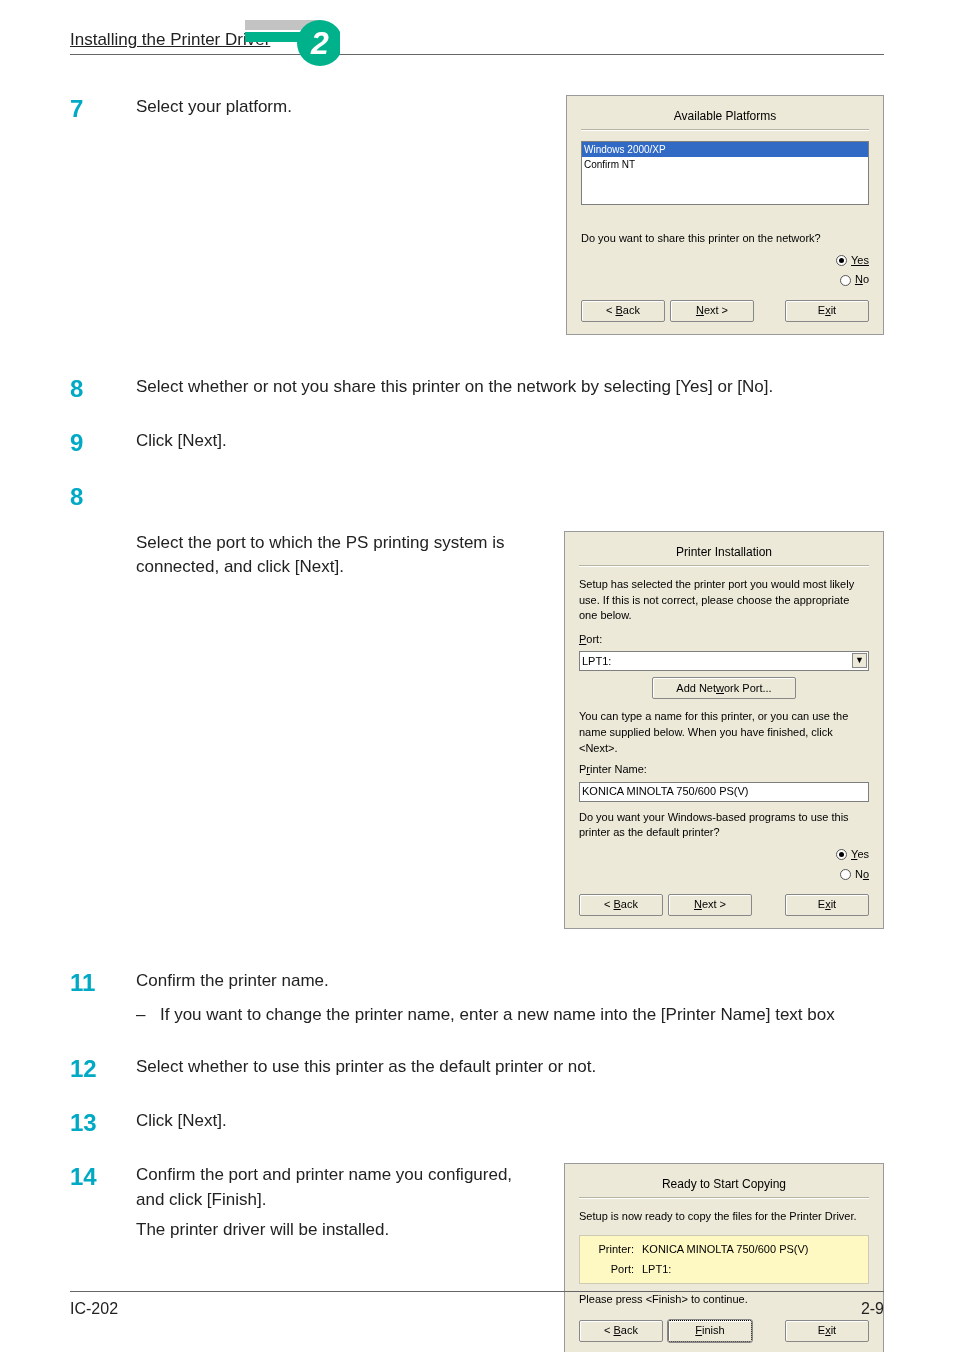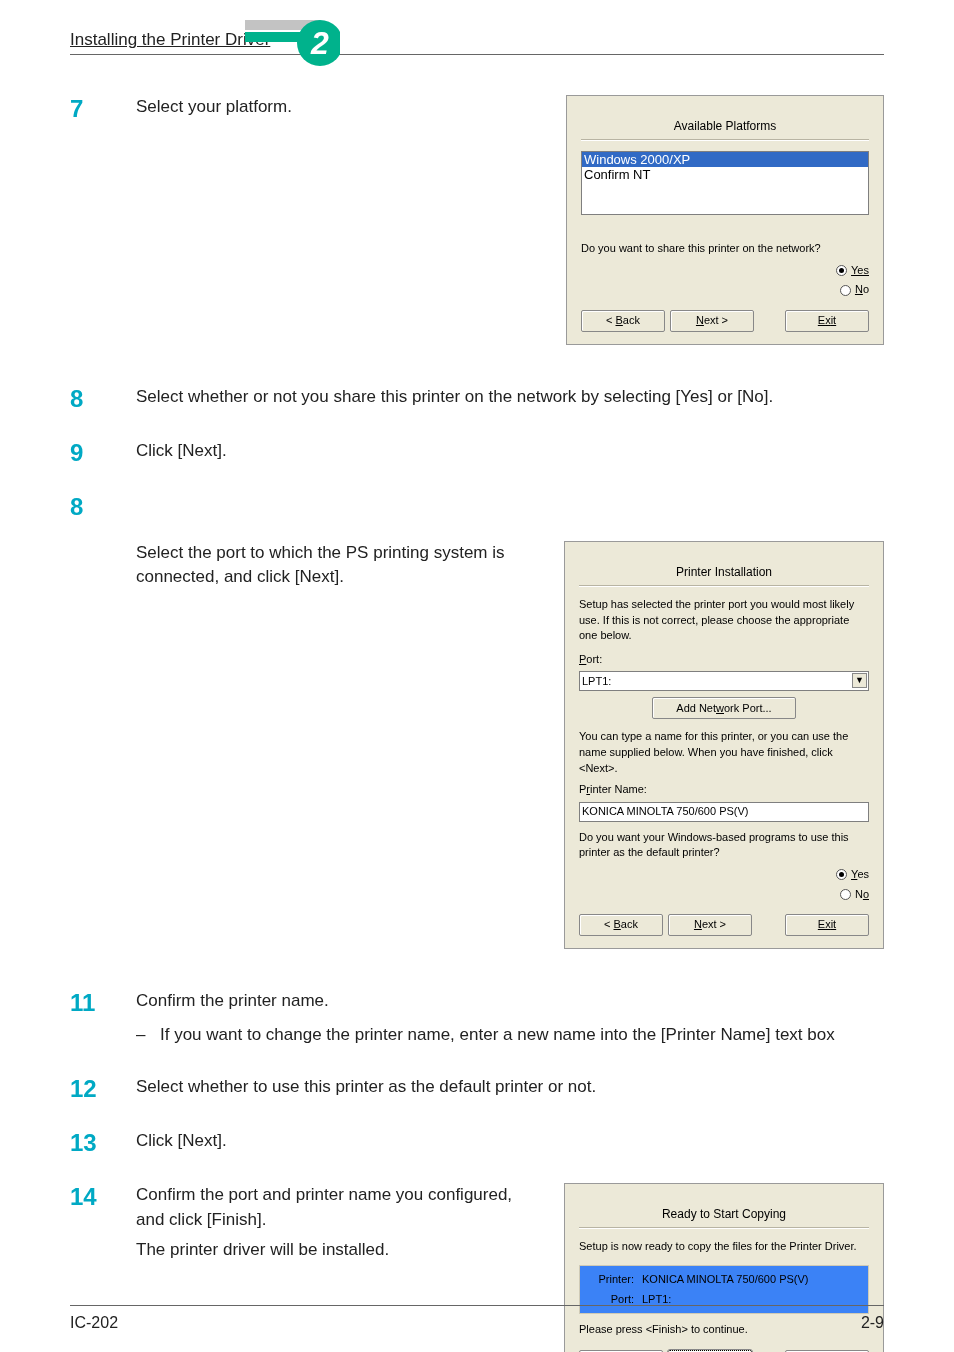--- a/index.html
+++ b/index.html
@@ -65,42 +65,42 @@
   }
   .sub-bullet .dash {
     position: absolute;
     left: 0;
     top: 0;
   }
   .dialog {
     background: #ECE9D8;
     border: 1px solid #9a9a9a;
     box-sizing: border-box;
-    padding: 20px 14px 12px;
+    padding: 10px 14px 12px;
     font-family: "Tahoma", Arial, sans-serif;
     font-size: 11px;
     color: #000;
     position: relative;
   }
   .dialog .dlg-title {
     text-align: center;
     font-size: 12px;
     margin-bottom: 4px;
     margin-top: 2px;
   }
   .dialog hr {
     border: none;
     border-top: 1px solid #b8b4a3;
     border-bottom: 1px solid #fff;
     margin: 2px 0 10px;
   }
   .listbox {
     border: 1px solid #7f7f7f;
     background: #fff;
-    font-size: 13px;
+    font-size: 10px;
     line-height: 15px;
     height: 62px;
     overflow: hidden;
   }
   .listbox div { padding: 0 2px; }
   .listbox .sel { background: #316AC5; color: #fff; }
   .radio-row {
     display: flex;
     align-items: center;
     gap: 4px;
@@ -162,30 +162,30 @@
     background:#ECE9D8;
     border:1px solid #888;
     box-sizing:border-box;
     display:flex;
     align-items:center;
     justify-content:center;
     font-size:9px;
   }
   .footer {
     position: absolute;
-    bottom: 20px;
+    bottom: 34px;
     left: 70px;
     right: 70px;
     border-top: 1px solid #666;
     padding-top: 8px;
     display: flex;
     justify-content: space-between;
     font-size: 16px;
   }
-  .flex-right { margin-left: auto; text-decoration: underline; }
+  .flex-right { margin-left: auto; }
   .label-xs { font-size: 11px; }
   .mt4 { margin-top:4px; }
   .mt6 { margin-top:6px; }
   .mt8 { margin-top:8px; }
   .mt10 { margin-top:10px; }
 </style>
 </head>
 <body>
 
 <div class="page">
@@ -328,21 +328,21 @@
     <div class="step-num">14</div>
     <div class="step-content" style="display:flex; gap:30px;">
       <div style="flex:1 1 auto;">
         <p>Confirm the port and printer name you configured, and click [Finish].</p>
         <p style="margin-top:6px;">The printer driver will be installed.</p>
       </div>
       <div class="dialog" style="width:320px; flex:0 0 320px;">
         <div class="dlg-title">Ready to Start Copying</div>
         <hr>
         <div class="label-xs">Setup is now ready to copy the files for the Printer Driver.</div>
-        <div class="label-xs" style="margin-top:10px; border:1px solid #cfcab6; padding:6px 8px; background:#3b82f6;">
+        <div class="label-xs" style="margin-top:10px; border:1px solid #cfcab6; padding:6px 8px; background:#fef9c3;">
           <div style="display:flex; gap:8px;">
             <span style="width:46px; text-align:right;">Printer:</span>
             <span>KONICA MINOLTA 750/600 PS(V)</span>
           </div>
           <div style="display:flex; gap:8px; margin-top:4px;">
             <span style="width:46px; text-align:right;">Port:</span>
             <span>LPT1:</span>
           </div>
         </div>
         <div class="label-xs mt8">Please press &lt;Finish&gt; to continue.</div>

